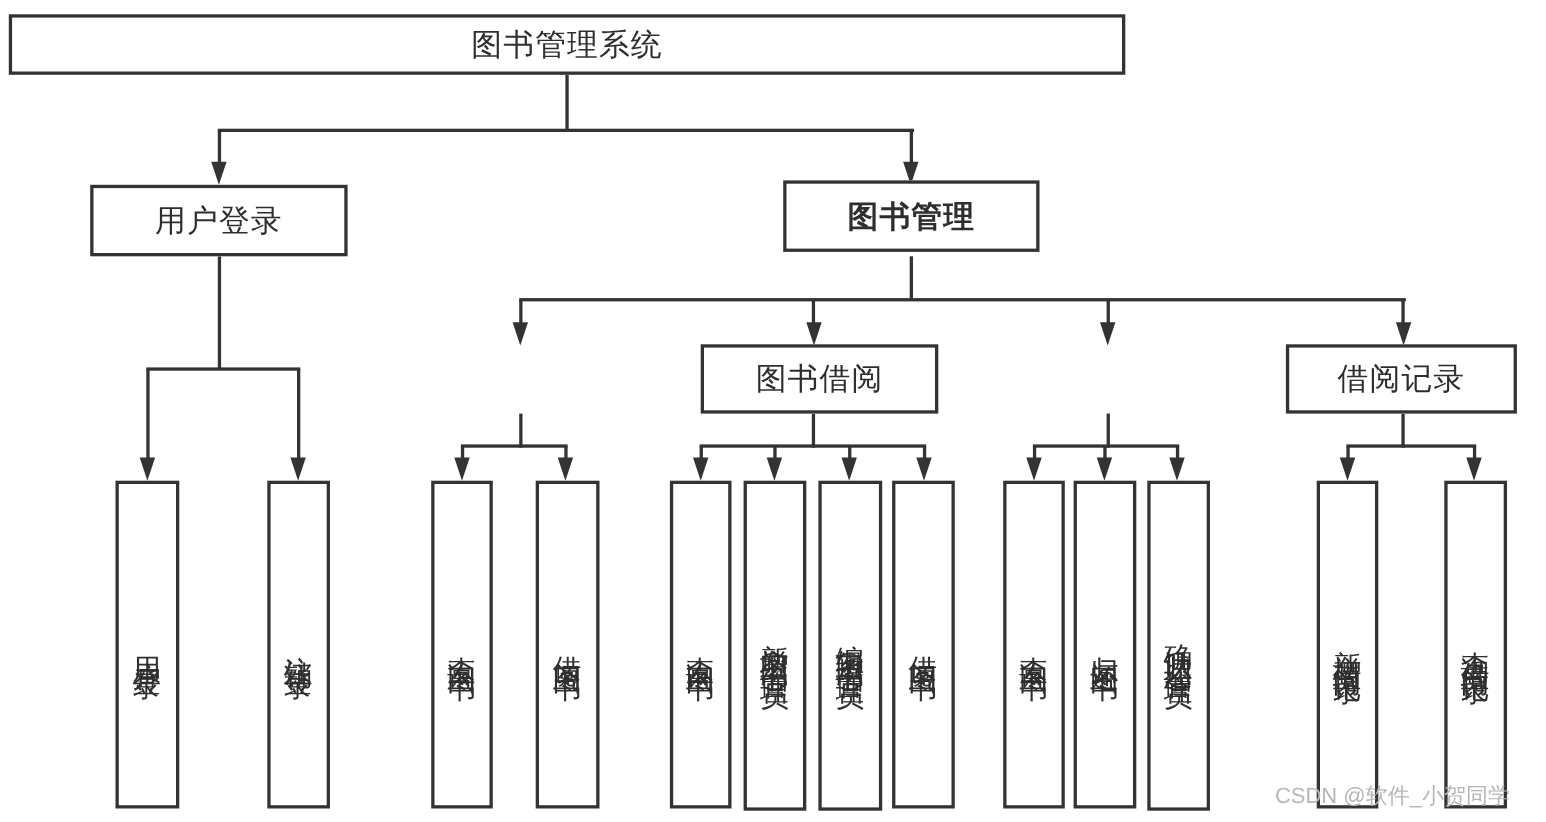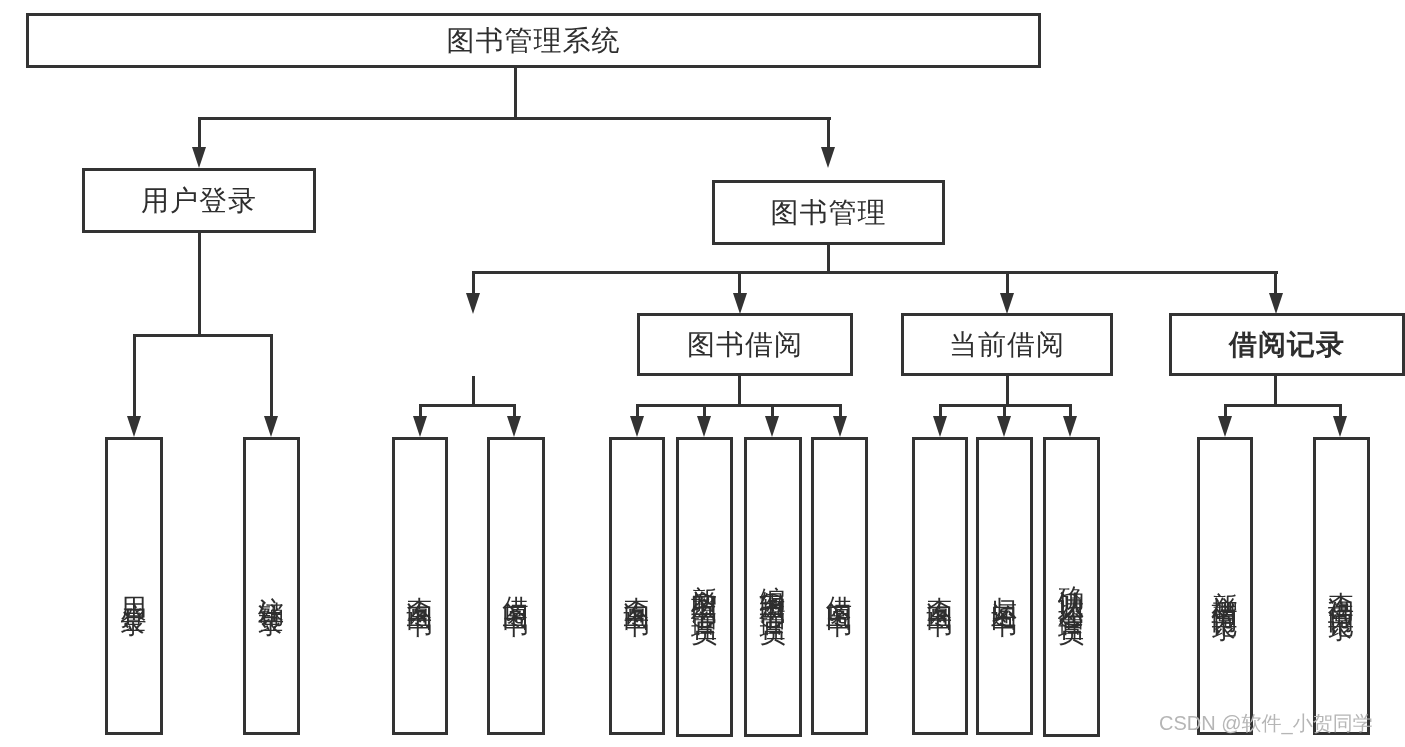--- a/index.html
+++ b/index.html
@@ -24,53 +24,52 @@
           border-left:7px solid transparent; border-right:7px solid transparent;
           border-top:21px solid var(--line); }
   .watermark{ position:absolute; left:1159px; top:710px; z-index:10;
               font-size:20px; color:var(--watermark); white-space:nowrap; }
 </style>
 </head>
 <body>
 
 <div id="diagram">
 
-  <div class="box h-node" style="left:26px;top:13px;width:1015px;height:55px;text-align:right;">图书管理系统</div>
+  <div class="box h-node" style="left:8px;top:13px;width:1015px;height:55px;text-align:right;">图书管理系统</div>
 
   <div class="vline" style="left:514px;top:68px;height:51px;"></div>
   <div class="hline" style="left:198px;top:117px;width:633px;"></div>
   <div class="vline" style="left:198px;top:119px;height:30px;"></div>
   <div class="arrow" style="left:192px;top:147px;"></div>
   <div class="vline" style="left:827px;top:119px;height:30px;"></div>
   <div class="arrow" style="left:821px;top:147px;"></div>
 
   <div class="box h-node" style="left:82px;top:168px;width:234px;height:65px;">用户登录</div>
-  <div class="box h-node" style="left:712px;top:180px;width:233px;height:65px;">图书管理</div>
+  <div class="box h-node" style="left:712px;top:164px;width:233px;height:65px;font-weight:bold;">图书管理</div>
 
   <div class="vline" style="left:198px;top:233px;height:103px;"></div>
   <div class="hline" style="left:133px;top:334px;width:140px;"></div>
   <div class="vline" style="left:133px;top:336px;height:82px;"></div>
   <div class="arrow" style="left:127px;top:416px;"></div>
   <div class="vline" style="left:270px;top:336px;height:82px;"></div>
   <div class="arrow" style="left:264px;top:416px;"></div>
 
   <div class="vline" style="left:827px;top:233px;height:40px;"></div>
   <div class="hline" style="left:472px;top:271px;width:806px;"></div>
   <div class="vline" style="left:472px;top:273px;height:22px;"></div>
   <div class="arrow" style="left:466px;top:293px;"></div>
   <div class="vline" style="left:738px;top:273px;height:22px;"></div>
   <div class="arrow" style="left:733px;top:293px;"></div>
   <div class="vline" style="left:1006px;top:273px;height:22px;"></div>
   <div class="arrow" style="left:1000px;top:293px;"></div>
   <div class="vline" style="left:1274px;top:273px;height:22px;"></div>
   <div class="arrow" style="left:1269px;top:293px;"></div>
 
   <div class="box h-node" style="left:637px;top:313px;width:216px;height:63px;">图书借阅</div>
-  <div class="box h-node" style="left:901px;top:313px;width:212px;height:63px;">当前借阅</div>
-  <div class="box h-node" style="left:1169px;top:313px;width:236px;height:63px;font-weight:bold;">借阅记录</div>
+  <div class="box h-node" style="left:1169px;top:313px;width:210px;height:63px;">借阅记录</div>
 
   <div class="vline" style="left:472px;top:376px;height:31px;"></div>
   <div class="hline" style="left:419px;top:404px;width:97px;"></div>
   <div class="vline" style="left:419px;top:406px;height:14px;"></div>
   <div class="arrow" style="left:413px;top:416px;"></div>
   <div class="vline" style="left:513px;top:406px;height:14px;"></div>
   <div class="arrow" style="left:507px;top:416px;"></div>
 
   <div class="vline" style="left:738px;top:376px;height:31px;"></div>
   <div class="hline" style="left:636px;top:404px;width:206px;"></div>

